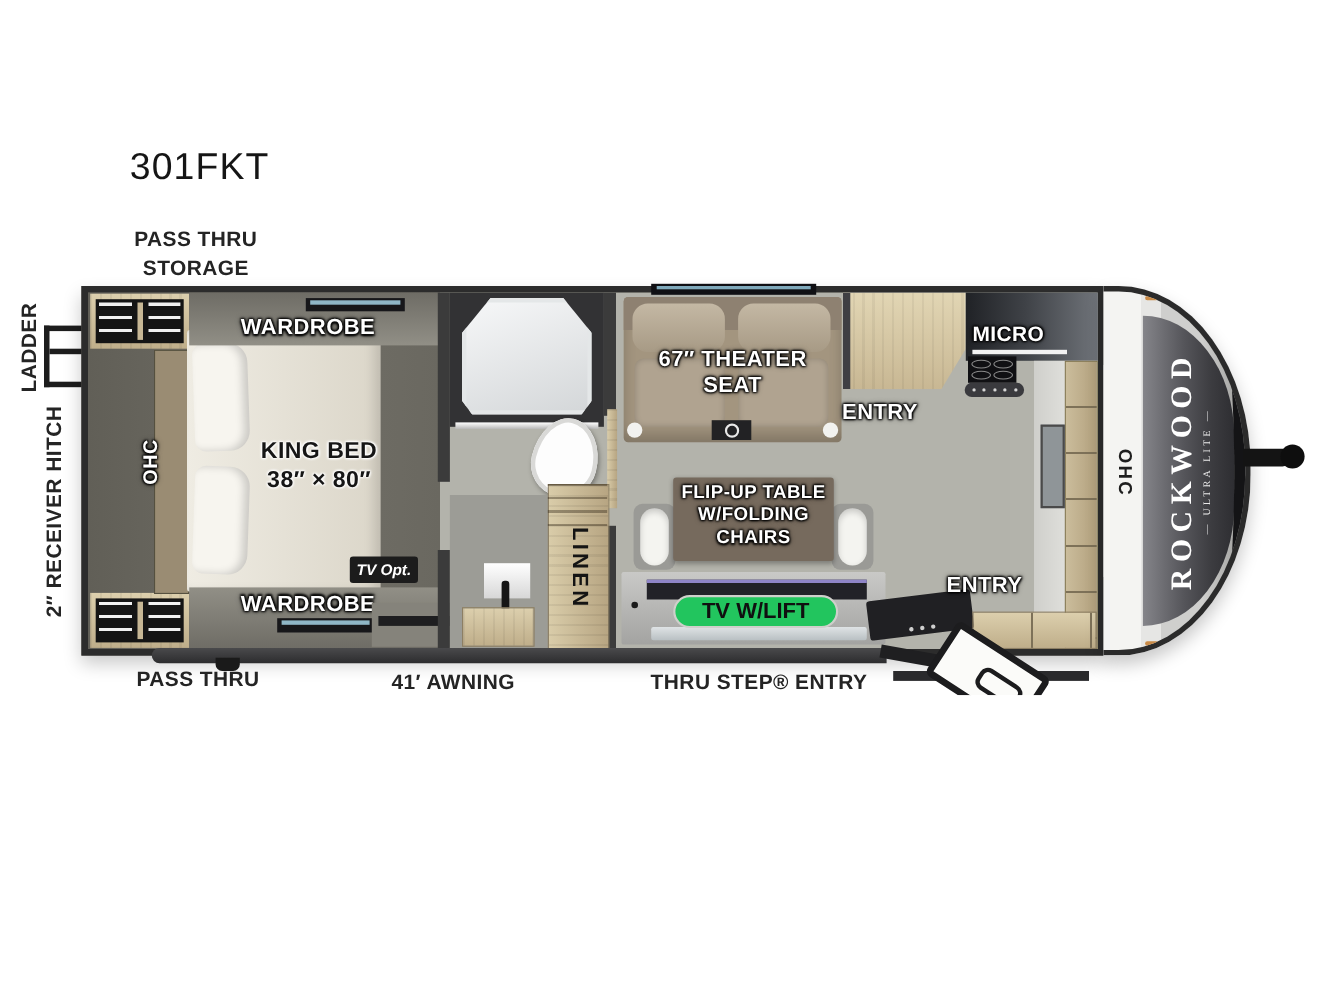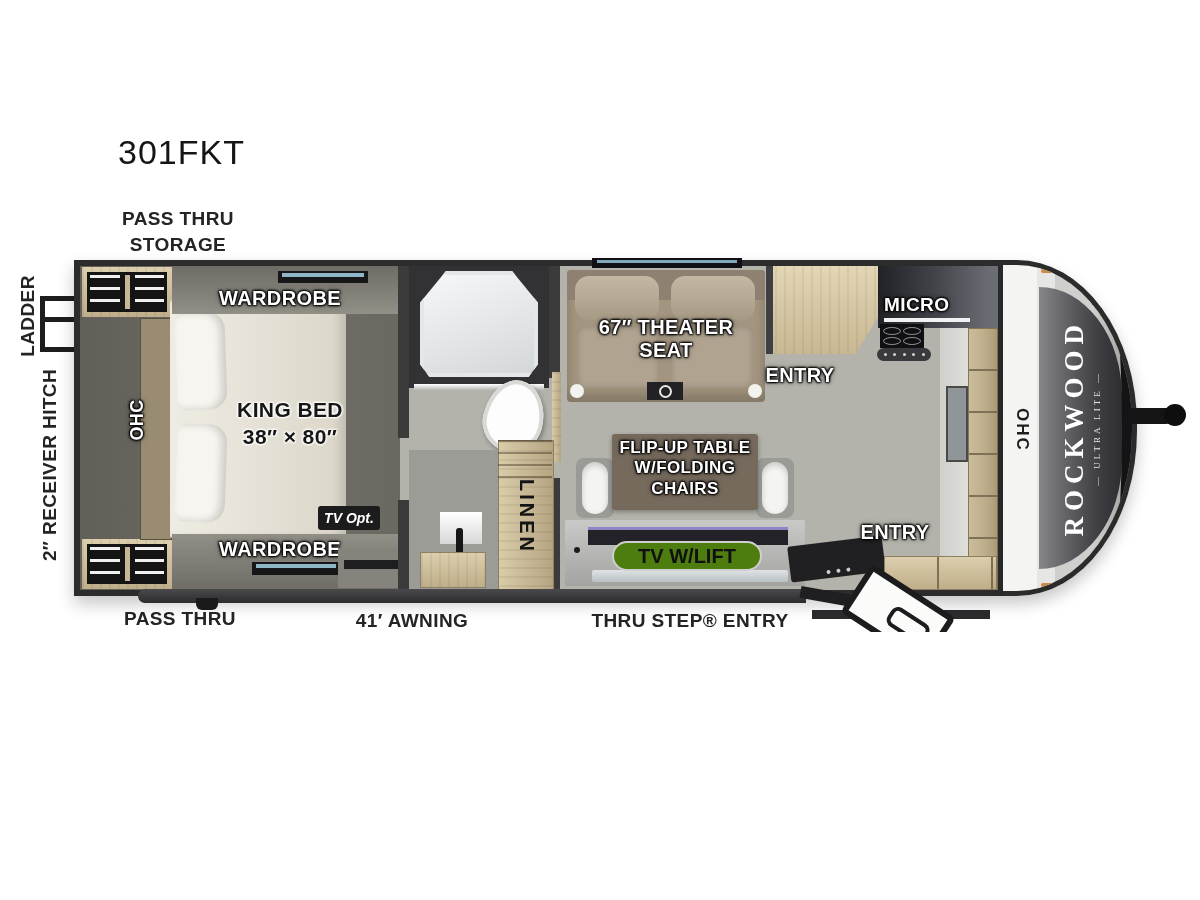--- a/index.html
+++ b/index.html
@@ -166,21 +166,21 @@
     <div class="lbl-white pre" style="margin-top:4px;text-align:center;font-size:17px;line-height:1.2;">FLIP-UP TABLE
 W/FOLDING
 CHAIRS</div>
   </div>
 
   <div class="abs" style="left:565px;top:520px;width:240px;height:66px;background:linear-gradient(180deg,#c9c9c7,#a3a3a1);border-radius:2px;"></div>
   <div class="abs" style="left:574px;top:547px;width:6px;height:6px;background:#1b1b1b;border-radius:50%;"></div>
   <div class="abs" style="left:790px;top:547px;width:6px;height:6px;background:#1b1b1b;border-radius:50%;"></div>
   <div class="abs" style="left:588px;top:527px;width:200px;height:15px;background:#222228;border-top:3px solid #8f85c8;"></div>
   <div class="abs" style="left:592px;top:570px;width:196px;height:12px;background:linear-gradient(#dfe3e5,#b9c0c3);border-radius:2px;"></div>
-  <div class="abs" style="left:612px;top:541px;width:150px;height:30px;background:#4d7c0f;border:2px solid #cfcfcb;border-radius:15px;display:flex;align-items:center;justify-content:center;font-weight:700;font-size:20px;color:#101010;box-sizing:border-box;">TV W/LIFT</div>
+  <div class="abs" style="left:612px;top:541px;width:150px;height:30px;background:#22c55e;border:2px solid #cfcfcb;border-radius:15px;display:flex;align-items:center;justify-content:center;font-weight:700;font-size:20px;color:#101010;box-sizing:border-box;">TV W/LIFT</div>
 
   <div class="abs" style="left:789px;top:541px;width:95px;height:36px;background:#202023;border-radius:3px;transform:rotate(-7deg);display:flex;align-items:flex-end;justify-content:center;gap:6px;padding-bottom:4px;box-sizing:border-box;">
     <span style="width:4px;height:4px;background:#cfcfcf;border-radius:50%;"></span>
     <span style="width:4px;height:4px;background:#cfcfcf;border-radius:50%;"></span>
     <span style="width:4px;height:4px;background:#cfcfcf;border-radius:50%;"></span>
   </div>
   <div class="abs wood" style="left:884px;top:556px;width:113px;height:34px;border:1px solid #8d7f63;box-sizing:border-box;background-image:repeating-linear-gradient(90deg,rgba(0,0,0,0) 0 52px,#7d7158 52px 54px),linear-gradient(180deg,#dccfad,#bfae8a);"></div>
   <div class="abs lbl-white" style="left:840px;top:521px;width:110px;text-align:center;font-size:20px;">ENTRY</div>
 
   <div class="abs" style="left:1003px;top:260px;width:134px;height:336px;box-sizing:border-box;border:5px solid #2b2b2b;border-left:none;border-radius:0 120px 120px 0 / 0 165px 165px 0;background:linear-gradient(90deg,#f4f4f2 0 34px,#e6e6e4 34px 52px,#cfcfcd 52px 70%,#9a9a98);overflow:hidden;box-shadow:0 8px 16px rgba(0,0,0,.22);">

